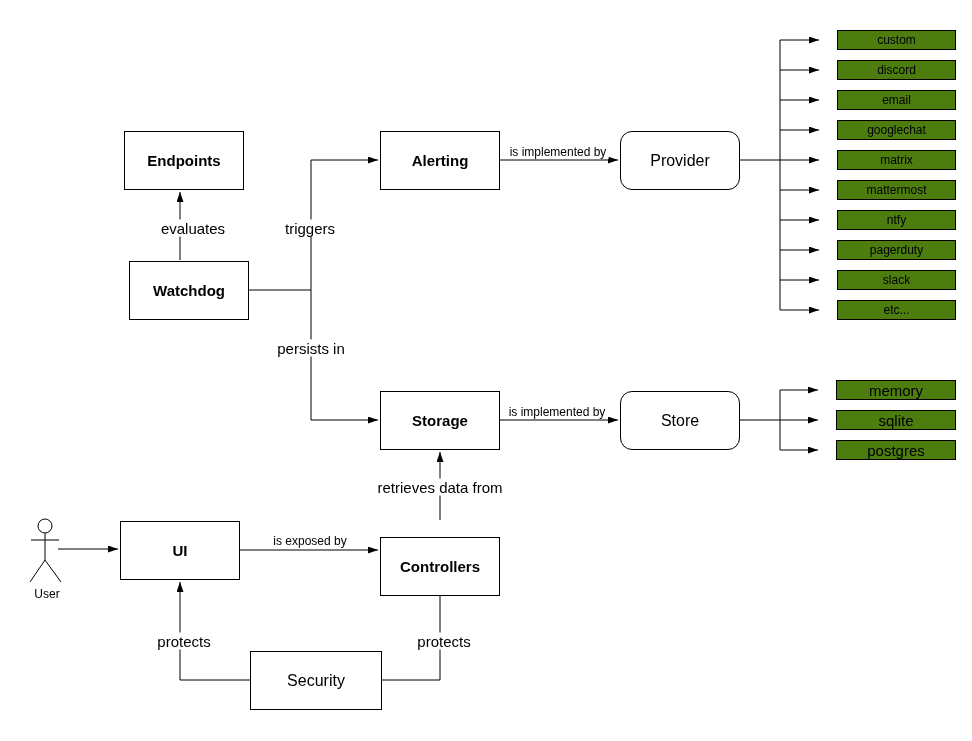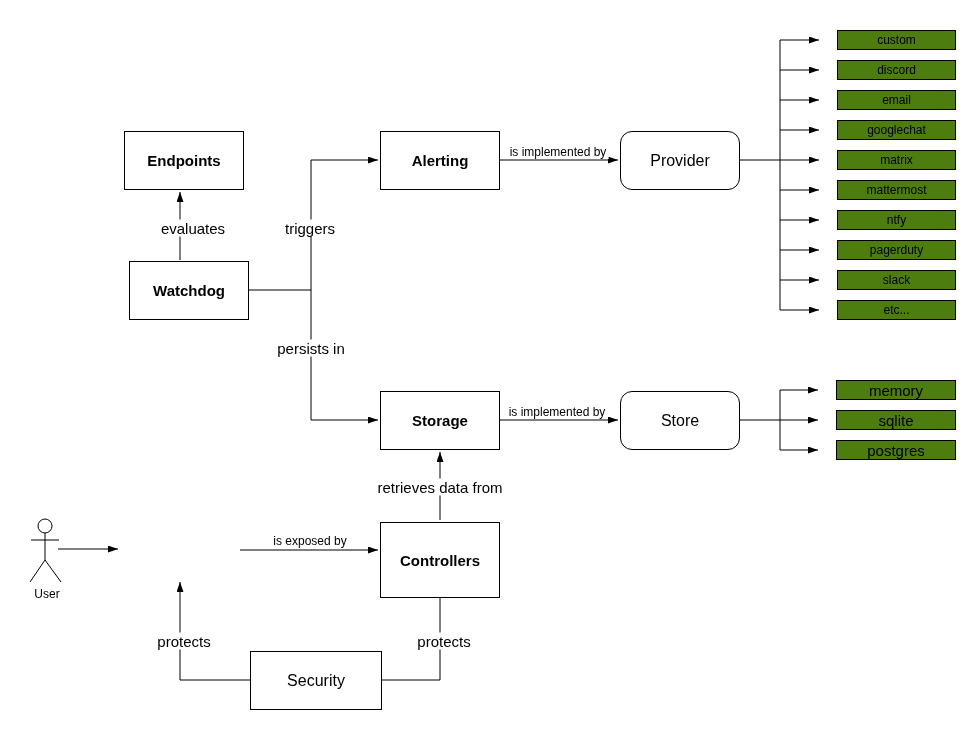--- a/index.html
+++ b/index.html
@@ -134,21 +134,22 @@
       </g>
     </g>
   </svg>
 
   <div class="node bold" style="left:124px; top:131px; width:120px; height:59px;">Endpoints</div>
   <div class="node bold" style="left:120px; top:261px; width:120px; height:59px;margin-left:9px;">Watchdog</div>
   <div class="node bold" style="left:380px; top:131px; width:120px; height:59px;">Alerting</div>
   <div class="node plain rounded" style="left:620px; top:131px; width:120px; height:59px;">Provider</div>
   <div class="node bold" style="left:380px; top:391px; width:120px; height:59px;">Storage</div>
   <div class="node plain rounded" style="left:620px; top:391px; width:120px; height:59px;text-align:right;">Store</div>
-  <div class="node bold" style="left:380px; top:522px; width:120px; height:76px;">Controllers</div>
+  <div class="node bold" style="left:120px; top:521px; width:120px; height:59px;">UI</div>
+  <div class="node bold" style="left:380px; top:537px; width:120px; height:59px;">Controllers</div>
   <div class="node plain" style="left:250px; top:651px; width:132px; height:59px;">Security</div>
 
   <div class="impl-col" style="left:821px; top:30px;">
     <div class="impl-box sm">custom</div>
     <div class="impl-box sm">discord</div>
     <div class="impl-box sm">email</div>
     <div class="impl-box sm">googlechat</div>
     <div class="impl-box sm">matrix</div>
     <div class="impl-box sm">mattermost</div>
     <div class="impl-box sm">ntfy</div>

